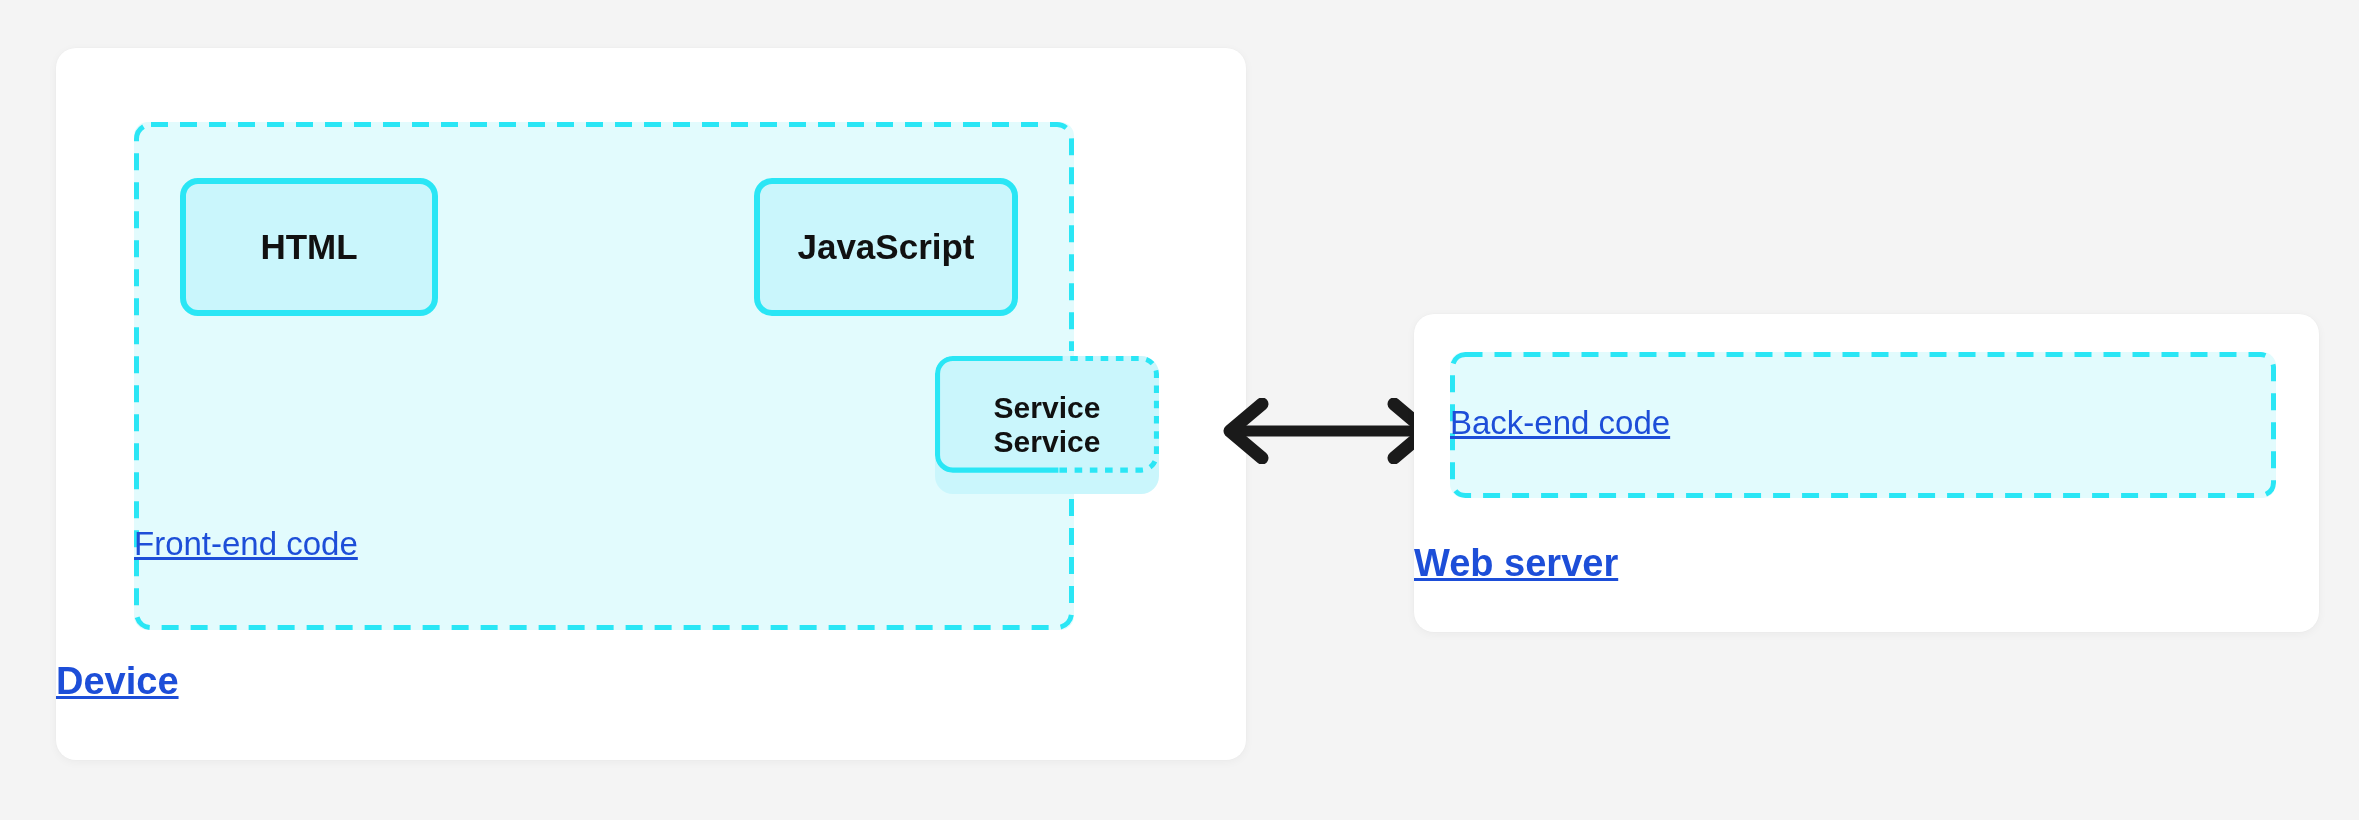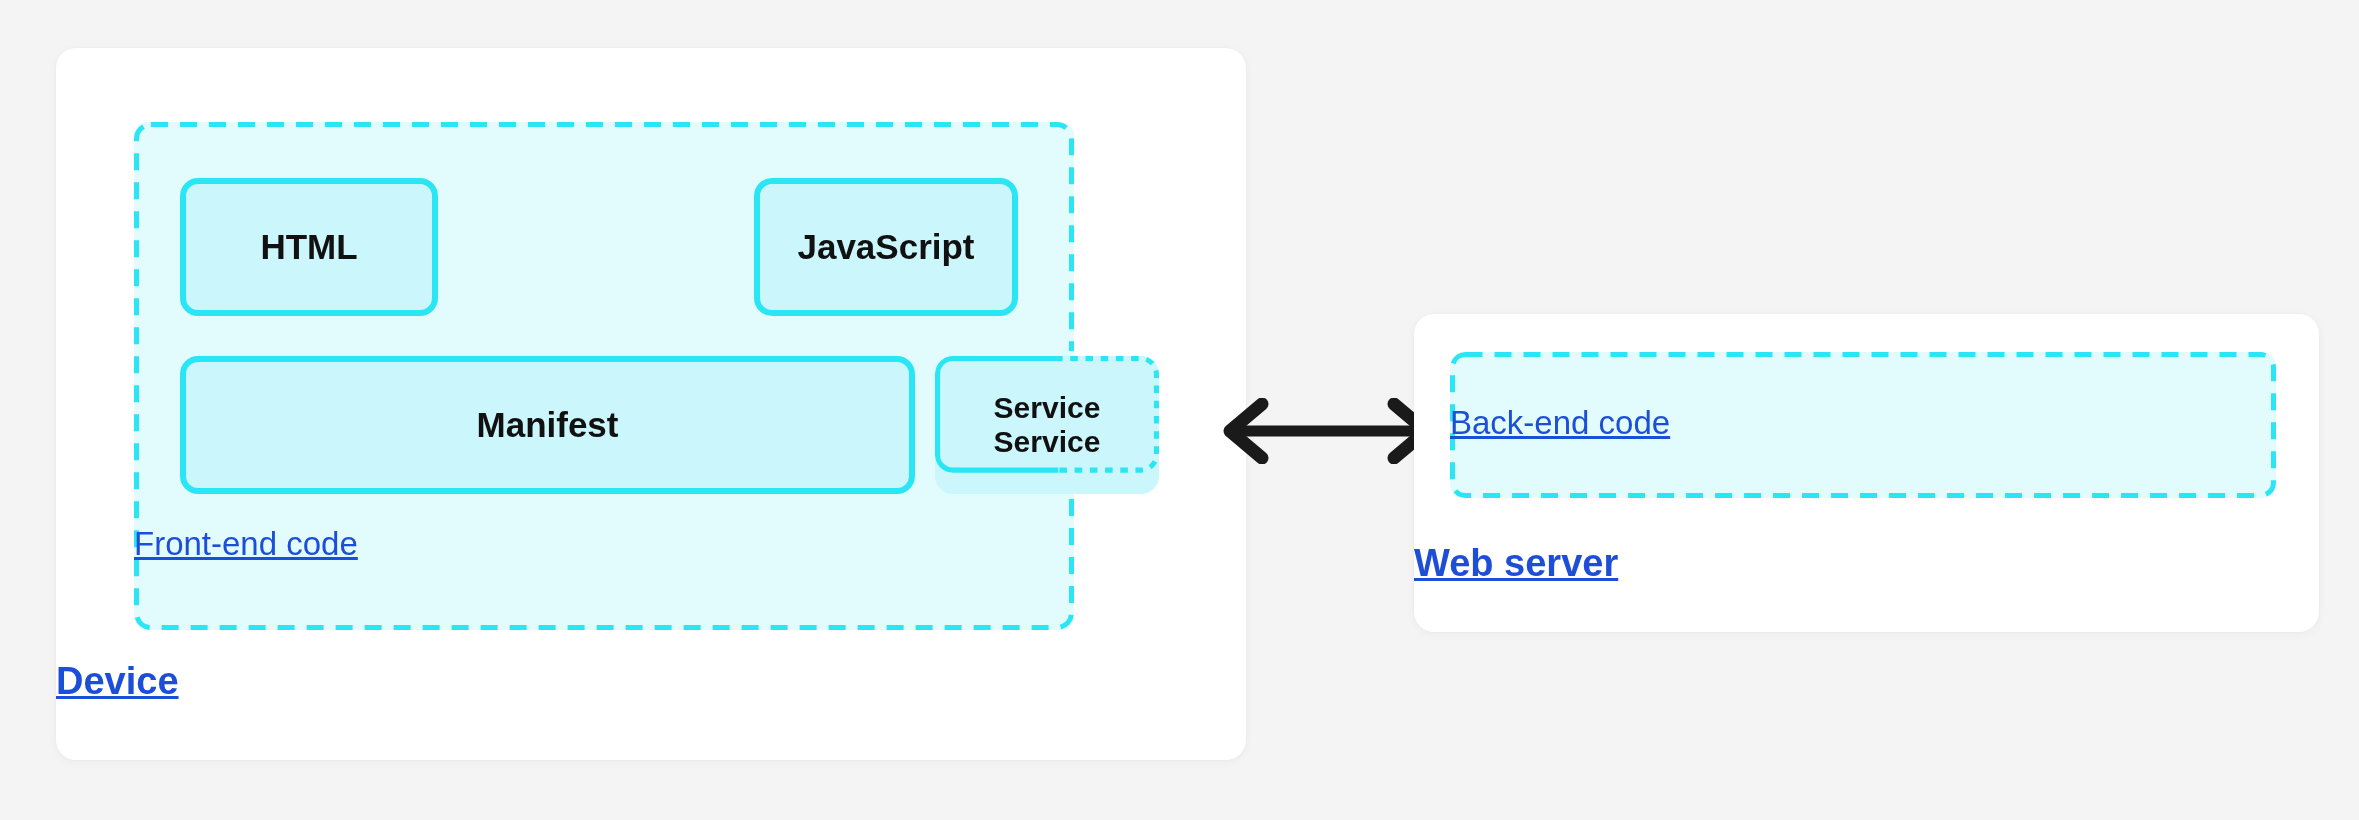--- a/index.html
+++ b/index.html
@@ -136,23 +136,20 @@
 
   <div class="tech-box" id="box-html">
     <span>HTML</span>
   </div>
 
 
   <div class="tech-box" id="box-javascript">
     <span>JavaScript</span>
   </div>
 
-  <div class="tech-box" id="box-manifest">
-    <span>Manifest</span>
-  </div>
 
   <div class="tech-box" id="box-serviceworker">
 
     <svg class="sw-solid" viewBox="0 0 265 138" preserveAspectRatio="none">
       <path d="M 146 3 L 21 3 A 18 18 0 0 0 3 21 L 3 117
                A 18 18 0 0 0 21 135 L 146 135" fill="none" stroke="#2ae6f5" stroke-width="6" stroke-linecap="butt"></path>
     </svg>
 
     <svg class="sw-dotted" viewBox="0 0 265 138" preserveAspectRatio="none">
       <path d="M 142 3 L 244 3 A 18 18 0 0 1 262 21 L 262 117

